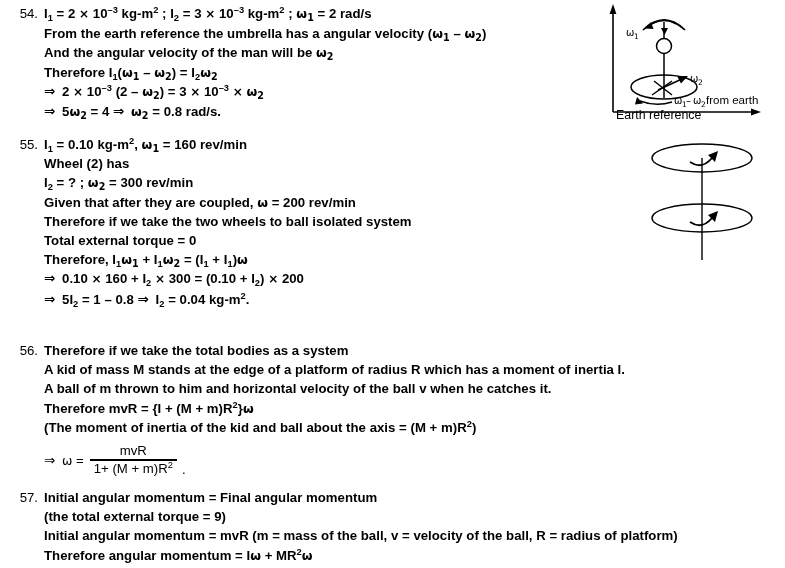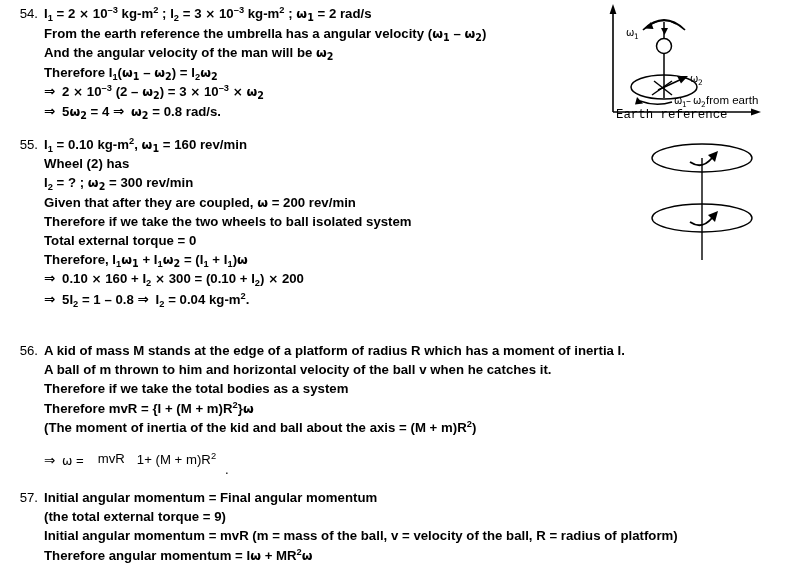--- a/index.html
+++ b/index.html
@@ -90,21 +90,21 @@
     align-items: center;
     font-size: 13.2px;
     height: 46px;
   }
   .frac-lead {
     white-space: nowrap;
     padding-right: 6px;
   }
   .frac {
     display: inline-flex;
-    flex-direction: row;
+    flex-direction: column;
     align-items: center;
     vertical-align: middle;
     line-height: 1.1;
   }
   .frac .num {
     padding: 0 8px 1px 8px;
     font-size: 13.2px;
     white-space: nowrap;
   }
   .frac .bar {
@@ -123,21 +123,20 @@
     font-size: 13.2px;
   }
 
   
   .figure {
     position: absolute;
   }
   .fig-label {
     font-size: 12.4px;
     white-space: nowrap;
-    font-family: Liberation Mono, monospace;
   }
 </style>
 </head>
 <body>
 
 <div class="page">
 
   <div class="solution" style="top:4px;">
     <div class="sol-num">54.</div>
     <div class="sol-body">
@@ -161,22 +160,22 @@
       <div class="line">Total external torque = 0</div>
       <div class="line">Therefore, I<sub>1</sub><span class="omega">ω</span><span class="omega-sub">1</span> + I<sub>1</sub><span class="omega">ω</span><span class="omega-sub">2</span> = (I<sub>1</sub> + I<sub>1</sub>)<span class="omega">ω</span></div>
       <div class="line"><span class="arrow-impl">⇒</span> 0.10 <span class="times">×</span> 160 + I<sub>2</sub> <span class="times">×</span> 300 = (0.10 + I<sub>2</sub>) <span class="times">×</span> 200</div>
       <div class="line"><span class="arrow-impl">⇒</span> 5I<sub>2</sub> = 1 – 0.8 <span class="arrow-impl">⇒</span> I<sub>2</sub> = 0.04 kg-m<sup>2</sup>.</div>
     </div>
   </div>
 
   <div class="solution" style="top:341px;">
     <div class="sol-num">56.</div>
     <div class="sol-body">
+      <div class="line">Therefore if we take the total bodies as a system</div>
       <div class="line wrap">A kid of mass M stands at the edge of a platform of radius R which has a moment of inertia I. A ball of m thrown to him and horizontal velocity of the ball v when he catches it.</div>
-      <div class="line">Therefore if we take the total bodies as a system</div>
       <div class="line">Therefore mvR = {I + (M + m)R<sup>2</sup>}<span class="omega">ω</span></div>
       <div class="line">(The moment of inertia of the kid and ball about the axis = (M + m)R<sup>2</sup>)</div>
       <div class="frac-row">
         <span class="frac-lead"><span class="arrow-impl">⇒</span> <span class="omega">ω</span> =</span>
         <span class="frac">
           <span class="num">mvR</span>
           <span class="bar"></span>
           <span class="den">1+ (M + m)R<sup>2</sup></span>
         </span>
         <span class="frac-tail">.</span>

